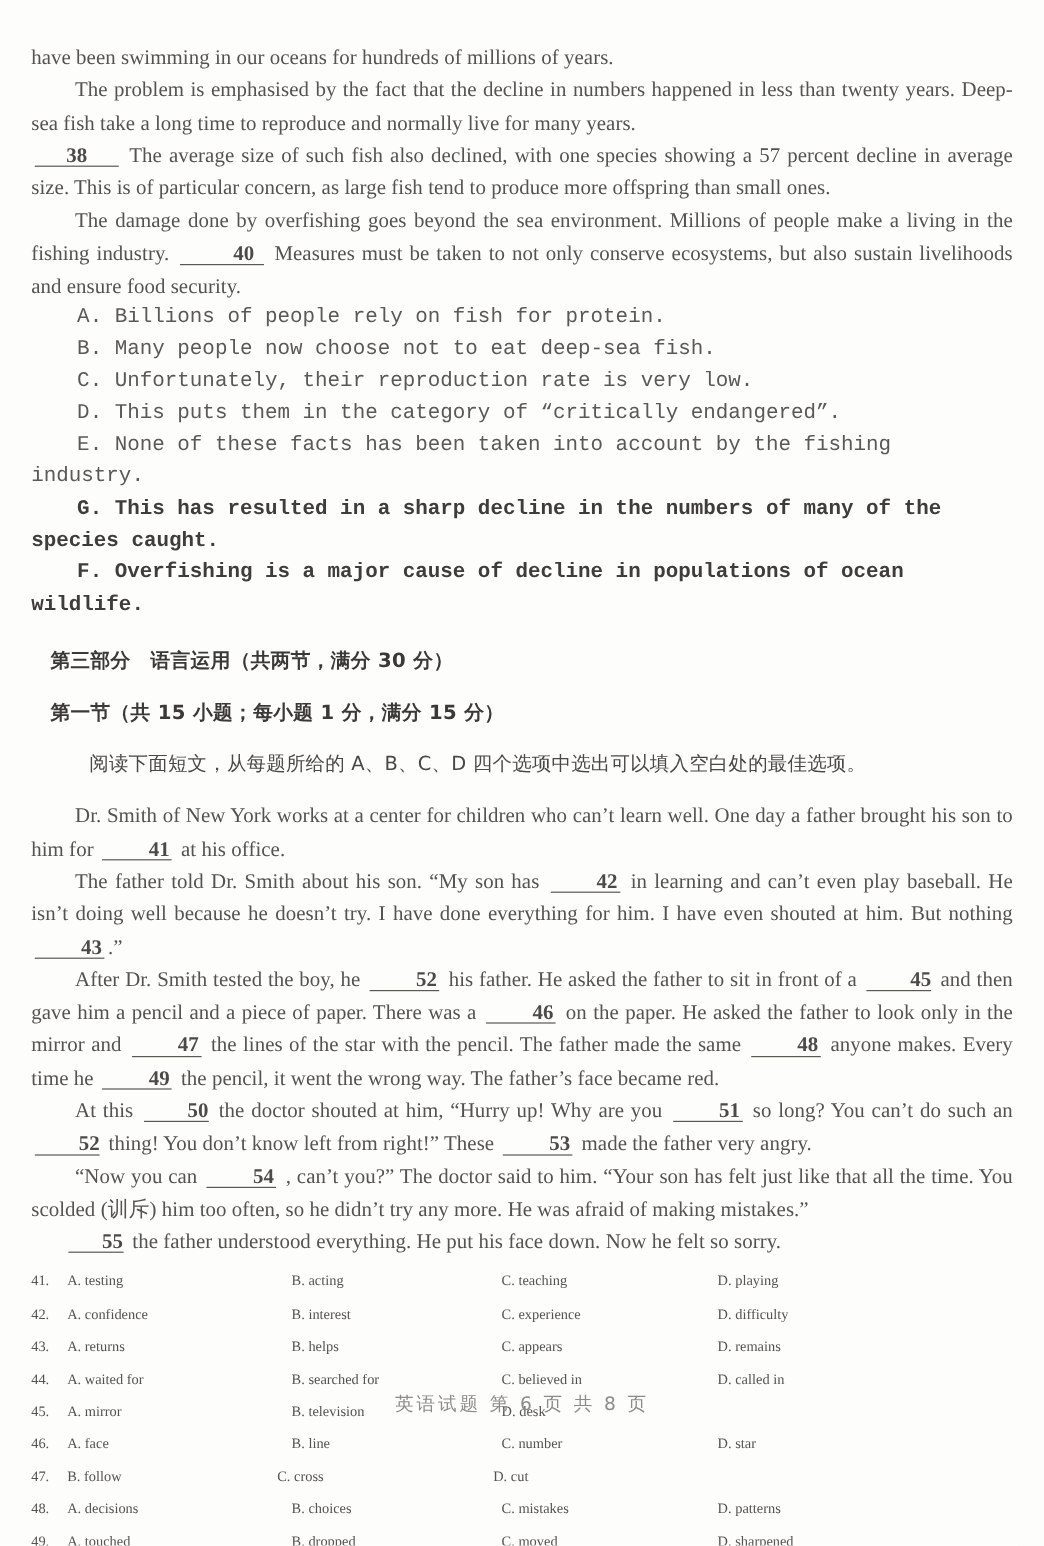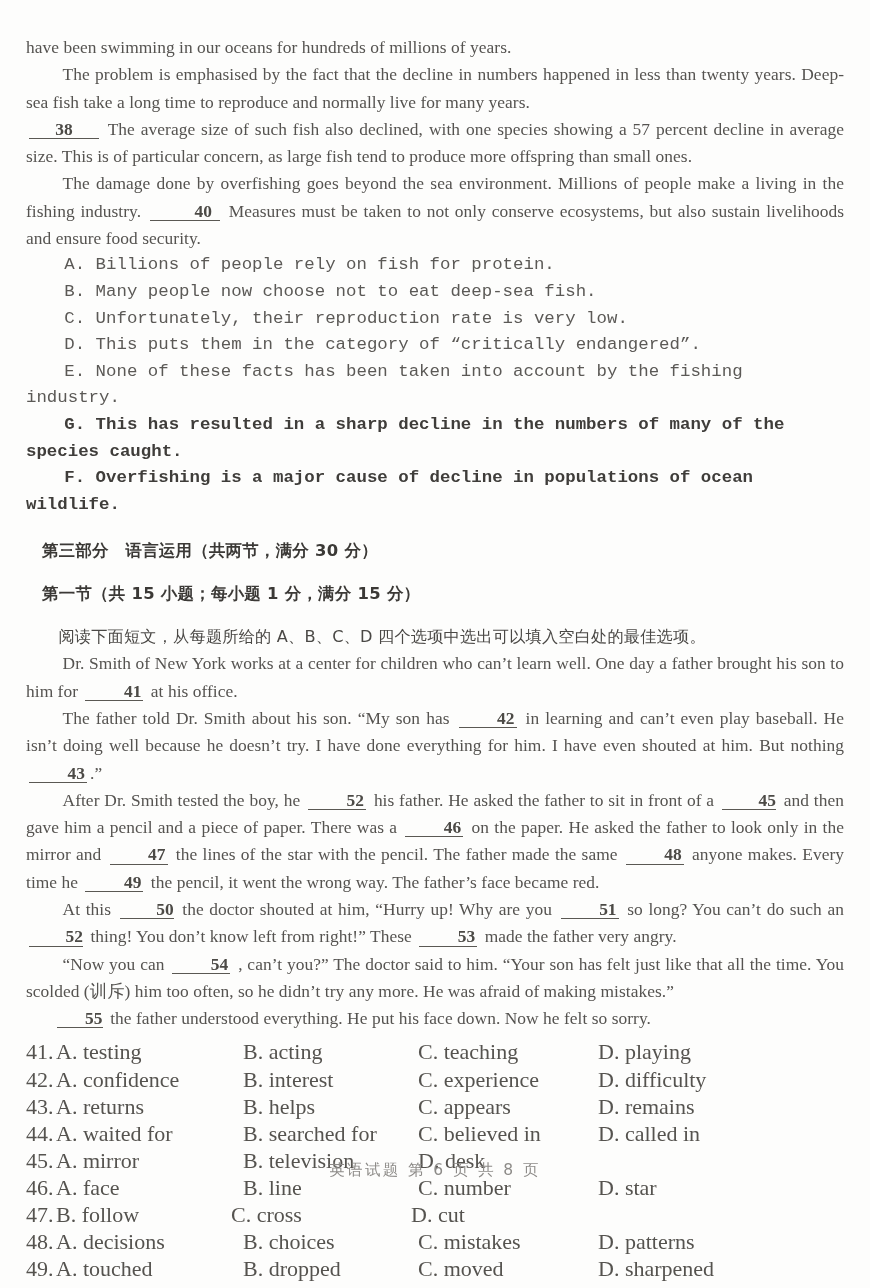--- a/index.html
+++ b/index.html
@@ -73,30 +73,30 @@
     line-height: 27px;
     letter-spacing: 0.3px;
     margin: 16px;
   }
   .cn-instruct {
     font-family: "DejaVu Sans", "Liberation Sans", sans-serif;
     font-size: 16.2px;
     color: #4a4845;
     line-height: 27px;
     text-indent: 2em;
-    margin: 0;
+    margin: 16px;
     letter-spacing: 0.2px;
   }
 
   .choices {
     margin-top: 6px;
   }
   .choice-row {
     display: flex;
-    font-size: 22px;
+    font-size: 12px;
     line-height: 27.1px;
     color: #55534f;
     white-space: nowrap;
   }
   .c-num { width: 30px; flex: 0 0 30px; }
   .c-a   { width: 187px; flex: 0 0 187px; }
   .c-b   { width: 175px; flex: 0 0 175px; }
   .c-c   { width: 180px; flex: 0 0 180px; }
   .c-d   { flex: 0 0 auto; }
 

